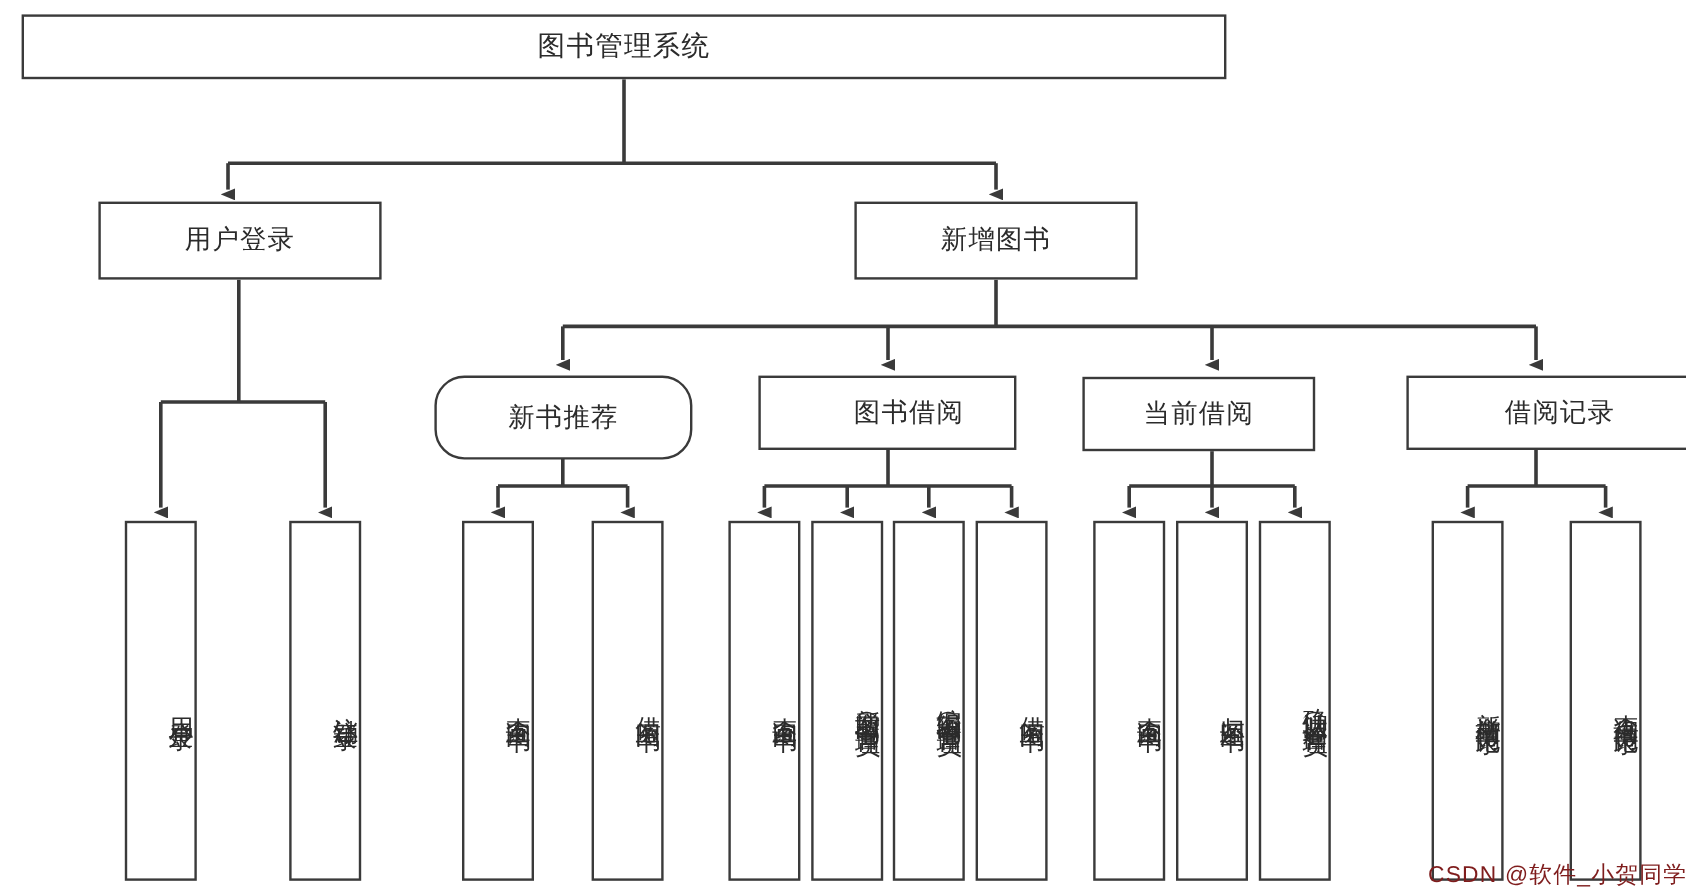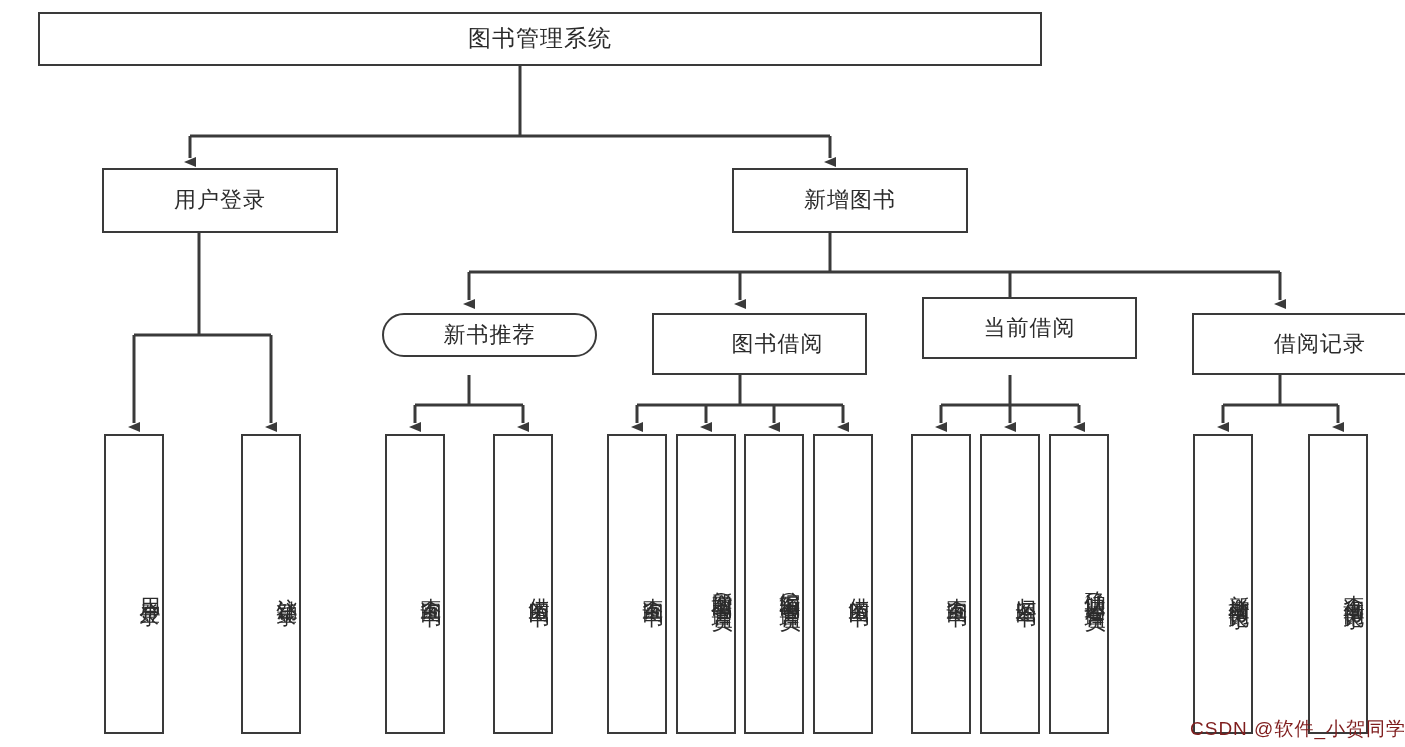--- a/index.html
+++ b/index.html
@@ -32,21 +32,20 @@
     color: #2b2b2b;
     display: flex;
     align-items: center;
     justify-content: center;
     text-align: center;
   }
   .node.horiz {
     font-size: 22px;
     letter-spacing: 1px;
     line-height: 1.1;
-    margin-left: 20px;
   }
   .node.vert {
     writing-mode: vertical-rl;
     text-orientation: upright;
     font-size: 21px;
     letter-spacing: 3px;
     line-height: 1.15;
     align-items: flex-start;
     justify-content: center;
     padding-top: 6px;
@@ -128,27 +127,27 @@
     <span>图书管理系统</span>
   </div>
 
   <div class="node horiz" style="left:82px; top:168px; width:236px; height:65px;">
     <span>用户登录</span>
   </div>
   <div class="node horiz" style="left:712px; top:168px; width:236px; height:65px;">
     <span>新增图书</span>
   </div>
 
-  <div class="node horiz" style="left:362px; top:313px; width:215px; height:44px;border-radius:25px;">
+  <div class="node horiz" style="left:362px; top:313px; width:215px; height:70px;border-radius:25px;">
     <span>新书推荐</span>
   </div>
   <div class="node horiz" style="left:632px; top:313px; width:215px; height:62px;padding-left:36px;">
     <span>图书借阅</span>
   </div>
-  <div class="node horiz" style="left:902px; top:297px; width:215px; height:62px;">
+  <div class="node horiz" style="left:902px; top:314px; width:194px; height:62px;">
     <span>当前借阅</span>
   </div>
   <div class="node horiz" style="left:1172px; top:313px; width:256px; height:62px;">
     <span>借阅记录</span>
   </div>
 
   <div class="node vert" style="left:104px; top:434px; width:60px; height:300px;">
     <span class="vtext">用户登录</span>
   </div>
   <div class="node vert" style="left:241px; top:434px; width:60px; height:300px;">

